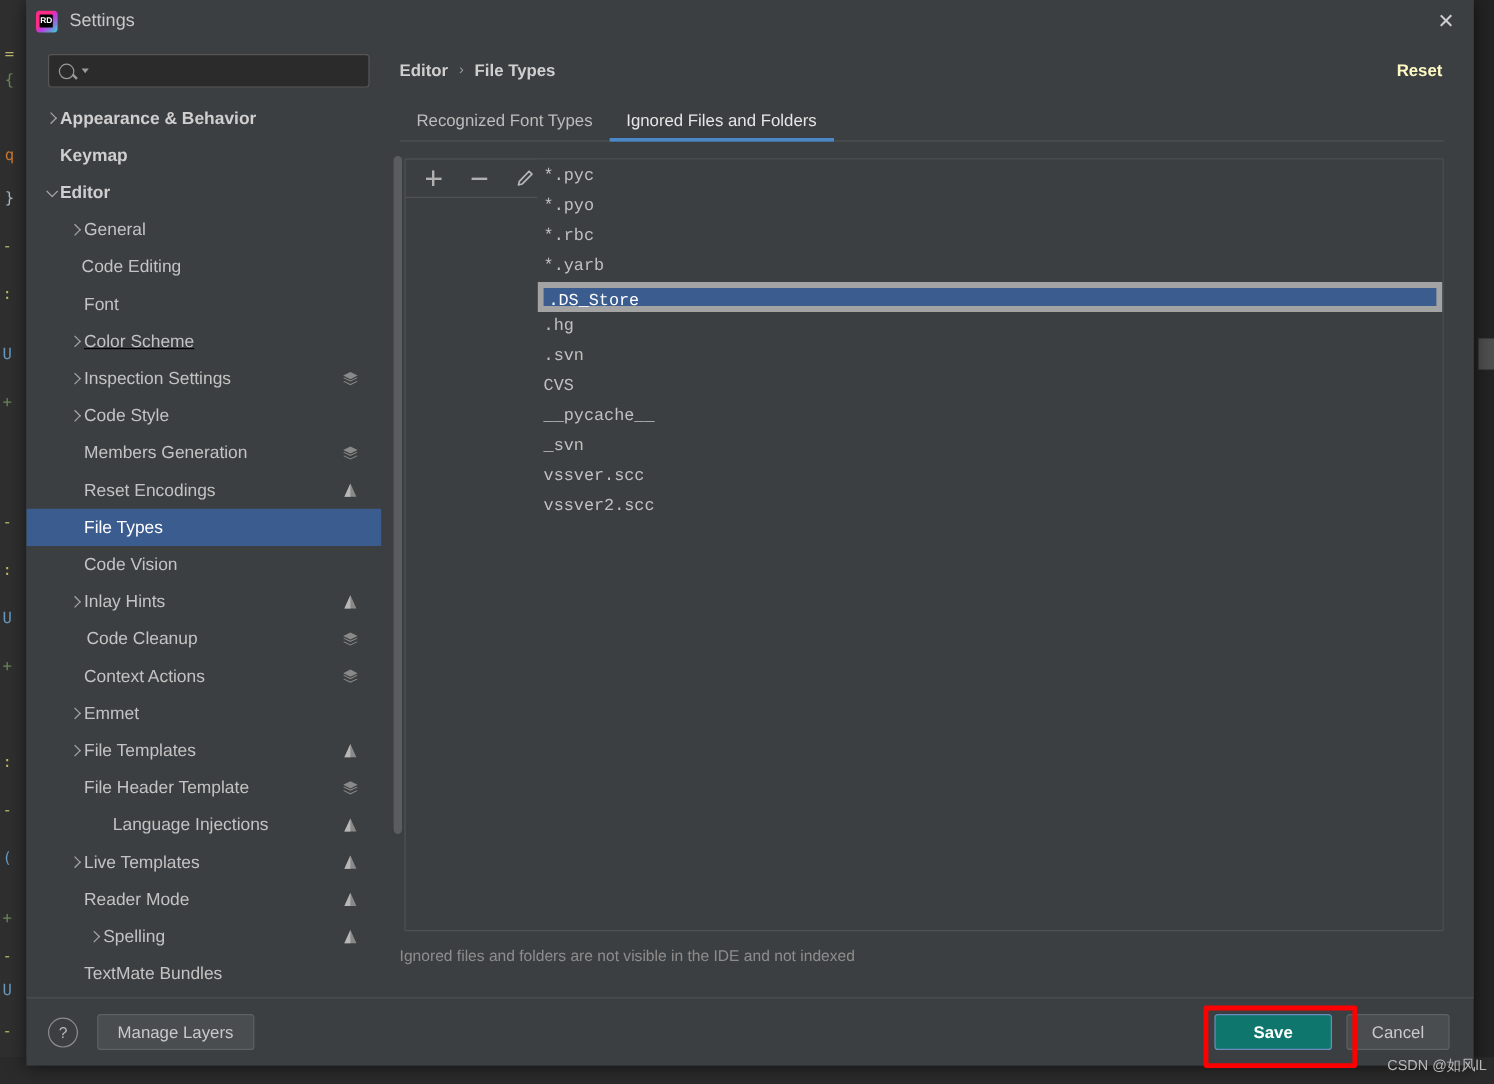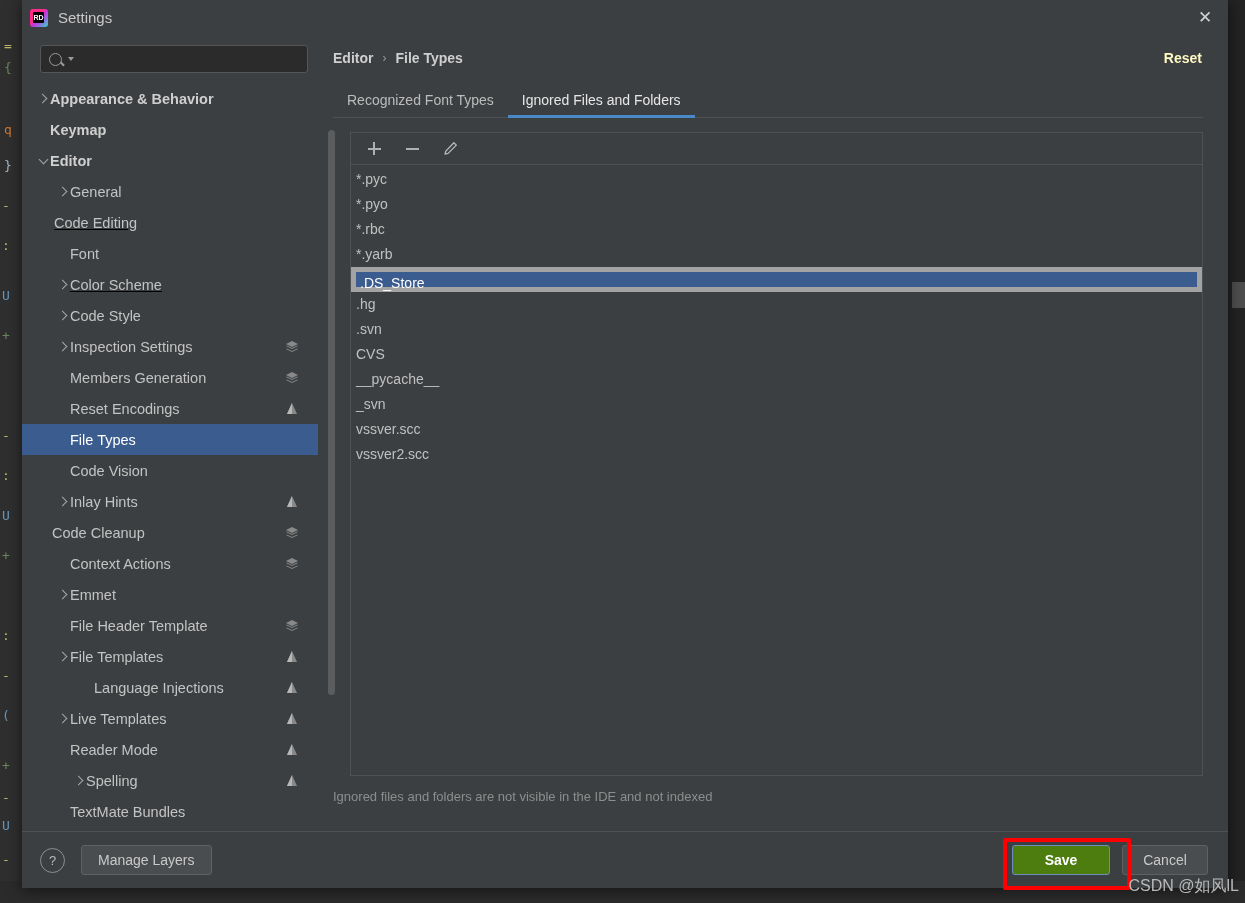--- a/index.html
+++ b/index.html
@@ -277,28 +277,29 @@
   .tab.active { color: #e6e6e6; }
   .tab.active::after {
     content: "";
     position: absolute;
     left: 0; right: 0; bottom: -1px;
     height: 3px;
     background: #4a88c7;
   }
 
   .list-panel {
-    margin: 14px 25px 0 17px;
+    margin: 14px 25px 0 4px;
     border: 1px solid #4f5254;
     background: #3c3f41;
     display: flex;
-    flex-direction: column;
+    flex-direction: row;
     height: 644px;
     box-sizing: border-box;
     flex: none;
+    font-family: Liberation Mono, monospace;
   }
   .list-toolbar {
     height: 31px;
     border-bottom: 1px solid #4f5254;
     display: flex;
     align-items: center;
     padding-left: 12px;
     gap: 16px;
     flex: none;
   }
@@ -380,21 +381,21 @@
     font-size: 14px;
     display: inline-flex;
     align-items: center;
     justify-content: center;
     cursor: pointer;
     font-family: "Liberation Sans", sans-serif;
     box-sizing: border-box;
   }
   .btn.manage { margin-left: 16px; }
   .btn.primary {
-    background: #4d7c0f;
+    background: #0f766e;
     border: 1px solid #6c8cbe;
     color: #ffffff;
     font-weight: bold;
     min-width: 98px;
   }
   .footer-right {
     margin-left: auto;
     display: flex;
     align-items: center;
     gap: 12px;
@@ -406,21 +407,21 @@
     width: 128px; height: 52px;
     border: 4px solid #fe0000;
     border-radius: 2px;
     box-sizing: border-box;
     pointer-events: none;
     z-index: 40;
   }
   .watermark {
     position: absolute;
     right: 6px; bottom: 6px;
-    font-size: 16px;
+    font-size: 12px;
     color: #b9b9b9;
     z-index: 45;
     font-family: "Liberation Sans", sans-serif;
   }
 </style>
 </head>
 <body>
 
 <div id="editor-backdrop">
   <div class="gutter-strip"></div>
@@ -492,52 +493,52 @@
               <i class="chev down"></i>
             </span>
             <span class="tree-label">Editor</span>
           </div>
           <div class="tree-row lvl1" style="padding-left: 34px;">
             <span class="arrow">
               <i class="chev right"></i>
             </span>
             <span class="tree-label">General</span>
           </div>
-          <div class="tree-row lvl1" style="padding-left: 18px; text-decoration: underline;">
+          <div class="tree-row lvl1" style="padding-left: 32px;">
             <span class="arrow"></span>
             <span class="tree-label">Code Editing</span>
           </div>
           <div class="tree-row lvl1" style="padding-left: 34px;">
             <span class="arrow"></span>
             <span class="tree-label">Font</span>
           </div>
           <div class="tree-row lvl1" style="padding-left: 34px; text-decoration: underline;">
             <span class="arrow">
               <i class="chev right"></i>
             </span>
             <span class="tree-label">Color Scheme</span>
-          </div>
-          <div class="tree-row lvl1" style="padding-left: 34px;">
-            <span class="arrow">
-              <i class="chev right"></i>
-            </span>
-            <span class="tree-label">Code Style</span>
           </div>
           <div class="tree-row lvl1" style="padding-left: 34px;">
             <span class="arrow">
               <i class="chev right"></i>
             </span>
             <span class="tree-label">Inspection Settings</span>
             <span class="badge-icon"><svg viewBox="0 0 16 16" width="16" height="16">
                 <path d="M8 2 L14 5 L8 8 L2 5 Z" fill="#9a9a9a"></path>
                 <path d="M8 9 L13.2 6.6 L14 7 L8 10 L2 7 L2.8 6.6 Z" fill="#9a9a9a"></path>
                 <path d="M8 12 L13.2 9.6 L14 10 L8 13 L2 10 L2.8 9.6 Z" fill="#9a9a9a"></path>
               </svg></span>
           </div>
           <div class="tree-row lvl1" style="padding-left: 34px;">
+            <span class="arrow">
+              <i class="chev right"></i>
+            </span>
+            <span class="tree-label">Code Style</span>
+          </div>
+          <div class="tree-row lvl1" style="padding-left: 34px;">
             <span class="arrow"></span>
             <span class="tree-label">Members Generation</span>
             <span class="badge-icon"><svg viewBox="0 0 16 16" width="16" height="16">
                 <path d="M8 2 L14 5 L8 8 L2 5 Z" fill="#9a9a9a"></path>
                 <path d="M8 9 L13.2 6.6 L14 7 L8 10 L2 7 L2.8 6.6 Z" fill="#9a9a9a"></path>
                 <path d="M8 12 L13.2 9.6 L14 10 L8 13 L2 10 L2.8 9.6 Z" fill="#9a9a9a"></path>
               </svg></span>
           </div>
           <div class="tree-row lvl1" style="padding-left: 34px;">
             <span class="arrow"></span>
@@ -558,21 +559,21 @@
           <div class="tree-row lvl1" style="padding-left: 34px;">
             <span class="arrow">
               <i class="chev right"></i>
             </span>
             <span class="tree-label">Inlay Hints</span>
             <span class="badge-icon"><svg viewBox="0 0 16 16" width="16" height="16">
                 <path d="M8 2 L13 13 L3 13 Z" fill="#9a9a9a"></path>
                 <path d="M8 2 L8 13 L3 13 Z" fill="#d2d2d2"></path>
               </svg></span>
           </div>
-          <div class="tree-row lvl1" style="padding-left: 16px;">
+          <div class="tree-row lvl1" style="padding-left: 36px;">
             <span class="arrow"></span>
             <span class="tree-label">Code Cleanup</span>
             <span class="badge-icon"><svg viewBox="0 0 16 16" width="16" height="16">
                 <path d="M8 2 L14 5 L8 8 L2 5 Z" fill="#9a9a9a"></path>
                 <path d="M8 9 L13.2 6.6 L14 7 L8 10 L2 7 L2.8 6.6 Z" fill="#9a9a9a"></path>
                 <path d="M8 12 L13.2 9.6 L14 10 L8 13 L2 10 L2.8 9.6 Z" fill="#9a9a9a"></path>
               </svg></span>
           </div>
           <div class="tree-row lvl1" style="padding-left: 34px;">
             <span class="arrow"></span>
@@ -583,36 +584,36 @@
                 <path d="M8 12 L13.2 9.6 L14 10 L8 13 L2 10 L2.8 9.6 Z" fill="#9a9a9a"></path>
               </svg></span>
           </div>
           <div class="tree-row lvl1" style="padding-left: 34px;">
             <span class="arrow">
               <i class="chev right"></i>
             </span>
             <span class="tree-label">Emmet</span>
           </div>
           <div class="tree-row lvl1" style="padding-left: 34px;">
+            <span class="arrow">
+              <i class="chev right"></i>
+            </span>
+            <span class="tree-label">File Templates</span>
+            <span class="badge-icon"><svg viewBox="0 0 16 16" width="16" height="16">
+                <path d="M8 2 L13 13 L3 13 Z" fill="#9a9a9a"></path>
+                <path d="M8 2 L8 13 L3 13 Z" fill="#d2d2d2"></path>
+              </svg></span>
+          </div>
+          <div class="tree-row lvl1" style="padding-left: 34px;">
             <span class="arrow"></span>
             <span class="tree-label">File Header Template</span>
             <span class="badge-icon"><svg viewBox="0 0 16 16" width="16" height="16">
                 <path d="M8 2 L14 5 L8 8 L2 5 Z" fill="#9a9a9a"></path>
                 <path d="M8 9 L13.2 6.6 L14 7 L8 10 L2 7 L2.8 6.6 Z" fill="#9a9a9a"></path>
                 <path d="M8 12 L13.2 9.6 L14 10 L8 13 L2 10 L2.8 9.6 Z" fill="#9a9a9a"></path>
-              </svg></span>
-          </div>
-          <div class="tree-row lvl1" style="padding-left: 34px;">
-            <span class="arrow">
-              <i class="chev right"></i>
-            </span>
-            <span class="tree-label">File Templates</span>
-            <span class="badge-icon"><svg viewBox="0 0 16 16" width="16" height="16">
-                <path d="M8 2 L13 13 L3 13 Z" fill="#9a9a9a"></path>
-                <path d="M8 2 L8 13 L3 13 Z" fill="#d2d2d2"></path>
               </svg></span>
           </div>
           <div class="tree-row lvl1" style="padding-left: 22px; gap: 36px;">
             <span class="arrow"></span>
             <span class="tree-label">Language Injections</span>
             <span class="badge-icon"><svg viewBox="0 0 16 16" width="16" height="16">
                 <path d="M8 2 L13 13 L3 13 Z" fill="#9a9a9a"></path>
                 <path d="M8 2 L8 13 L3 13 Z" fill="#d2d2d2"></path>
               </svg></span>
           </div>

